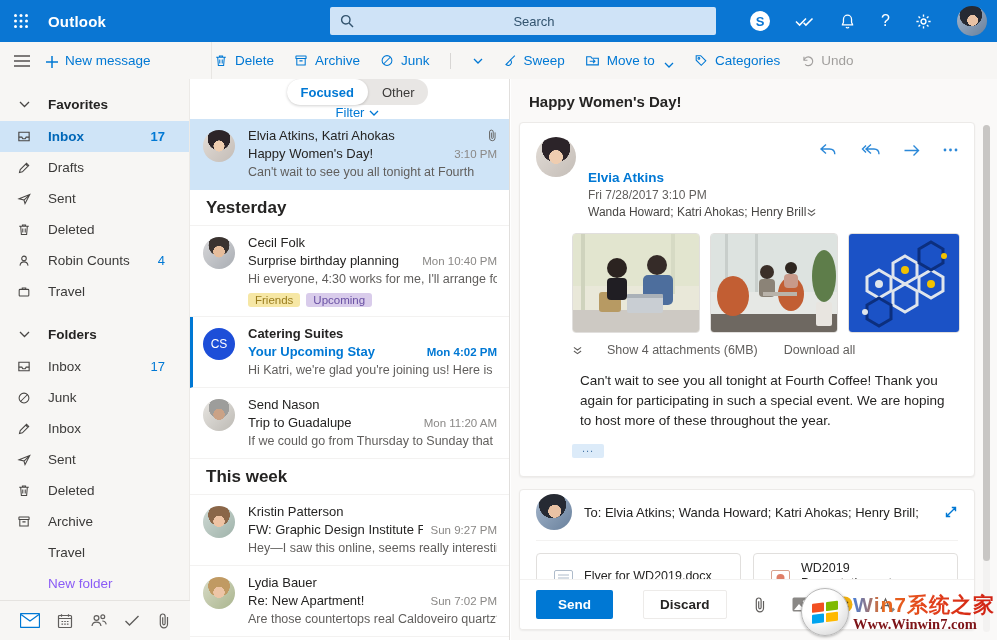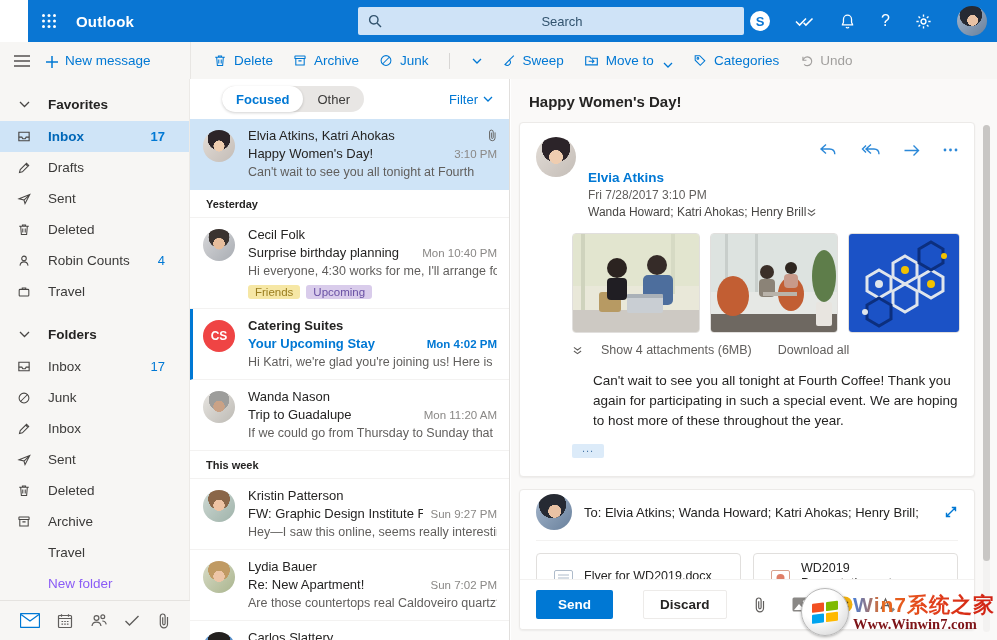--- a/index.html
+++ b/index.html
@@ -2,47 +2,47 @@
 <html><head>
 <meta charset="utf-8">
 <style>
   * { box-sizing: border-box; margin: 0; padding: 0; }
   html,body { width: 997px; height: 640px; overflow: hidden; }
   body { font-family: "Liberation Sans", sans-serif; background: #fff; position: relative; font-size: 13px; color:#252423; }
   svg { display:block; }
   .ic { display:inline-flex; align-items:center; justify-content:center; flex:none; }
 
   
-  .topbar { position:absolute; top:0; left:0; right:0; height:42px; background:#0a76d3; display:flex; align-items:center; z-index:5;margin-left:28px; }
+  .topbar { position:absolute; top:0; left:0; right:0; height:42px; background:#0a76d3; display:flex; align-items:center; z-index:5; }
   .waffle { width:42px; height:42px; display:flex; align-items:center; justify-content:center; cursor:pointer; }
   .app-title { color:#fff; font-size:15px; font-weight:700; margin-left:6px; letter-spacing:.2px; }
   .search { position:absolute; left:330px; top:7px; width:386px; height:28px; background:#cfe3f7; border-radius:2px; display:flex; align-items:center; padding:0 10px; gap:8px; }
   .search input { border:none; background:transparent; outline:none; font-family:"Liberation Sans",sans-serif; font-size:13px; color:#32536e; width:100%;text-align:center; }
   .search input::placeholder { color:#32536e; opacity:1; }
   .top-icons { position:absolute; right:10px; top:0; height:42px; display:flex; align-items:center; gap:25px; }
   .skype { width:20px; height:20px; border-radius:50%; background:#fff; color:#0a76d3; font-weight:700; font-size:13px; display:flex; align-items:center; justify-content:center; }
   .help-q { color:#fff; font-size:16px; font-weight:400; }
   .avatar { border-radius:50%; flex:none; }
   .av30 { width:30px; height:30px; }
   .av32 { width:32px; height:32px; }
   .av36 { width:36px; height:36px; }
   .av40 { width:40px; height:40px; }
   .av-user  { background: radial-gradient(circle at 52% 48%, #e9c2a4 0 24%, transparent 25%), radial-gradient(circle at 46% 30%, #262a33 0 42%, transparent 43%), linear-gradient(135deg,#a7b8cd,#68809c); }
   .av-elvia { background: radial-gradient(circle at 50% 50%, #efcdb0 0 24%, transparent 25%), radial-gradient(circle at 50% 28%, #2c2429 0 40%, transparent 41%), linear-gradient(135deg,#e3ddd7,#c4bdb7); }
   .av-cecil { background: radial-gradient(circle at 50% 46%, #e6bd9c 0 24%, transparent 25%), radial-gradient(circle at 50% 26%, #3a3330 0 36%, transparent 37%), linear-gradient(135deg,#d8d8da,#a9adb3); }
   .av-erik  { background: radial-gradient(circle at 50% 48%, #caa286 0 24%, transparent 25%), radial-gradient(circle at 50% 28%, #9d9d9b 0 36%, transparent 37%), linear-gradient(135deg,#e8e6e2,#bdbab4); }
   .av-kristin{ background: radial-gradient(circle at 50% 48%, #eec3a4 0 24%, transparent 25%), radial-gradient(circle at 50% 28%, #8a6648 0 38%, transparent 39%), linear-gradient(135deg,#cfd9d4,#9fb3aa); }
   .av-lydia { background: radial-gradient(circle at 50% 48%, #edc5a6 0 24%, transparent 25%), radial-gradient(circle at 50% 28%, #c09a63 0 38%, transparent 39%), linear-gradient(135deg,#d9dcc8,#aab58e); }
   .av-carlos{ background: radial-gradient(circle at 50% 48%, #d8a983 0 24%, transparent 25%), radial-gradient(circle at 50% 26%, #23201e 0 38%, transparent 39%), linear-gradient(135deg,#6fa3d8,#3d78b8); }
-  .av-cs { background:#ef4444; color:#fff; font-size:12px; font-weight:700; display:flex; align-items:center; justify-content:center; }
+  .av-cs { background:#1d4ed8; color:#fff; font-size:12px; font-weight:400; display:flex; align-items:center; justify-content:center; }
 
   
   .cmdbar { position:absolute; top:42px; left:0; right:0; height:37px; background:#f7f6f4; display:flex; align-items:center; z-index:4; }
   .cmd-left { width:190px; flex:none; display:flex; align-items:center; gap:16px; padding-left:14px; }
-  .cmd-actions { display:flex; align-items:center; gap:20px; padding-left:22px; border-left:1px solid #e8e6e3; height:100%; }
+  .cmd-actions { display:flex; align-items:center; gap:20px; padding-left:2px; border-left:1px solid #e8e6e3; height:100%;margin-left:21px; }
   .cmd-btn { display:flex; align-items:flex-end; gap:7px; color:#0078d4; font-size:13.5px; cursor:pointer; }
   .cmd-btn.disabled { color:#a19f9d; }
   .vdiv { width:1px; height:16px; background:#d8d6d4; }
   .chev { margin-left:2px; }
 
   
   .sidebar { position:absolute; top:79px; left:0; width:190px; bottom:0; background:#f7f6f4; border-right:1px solid #eceae7; padding-top:8px; }
   .sb-header { height:34px; display:flex; align-items:center; gap:0; cursor:pointer; }
   .sb-header .chev-zone { width:48px; display:flex; justify-content:center; }
   .sb-header .sb-title { font-size:13.5px; font-weight:700; color:#252423; }
@@ -53,62 +53,62 @@
   .sb-item.sel { background:#cfe4f7; }
   .sb-item.sel .sb-label { color:#0067b8; font-weight:700; }
   .sb-item.sel .sb-count { font-weight:700; }
   .sb-item.newfolder .sb-label { color:#8b5cf6; }
   .sb-gap { height:10px; }
   .module-bar { position:absolute; bottom:0; left:0; width:190px; height:40px; border-top:1px solid #e5e3e0; display:flex; align-items:center; justify-content:space-between; padding:0 20px; background:#f7f6f4; }
   .module-bar .ic { cursor:pointer; }
 
   
   .list { position:absolute; top:79px; left:190px; width:320px; bottom:0; background:#fff; border-right:1px solid #e1dfdd; overflow:hidden; }
-  .list-head { height:40px; display:flex; align-items:center; justify-content:space-between; padding:0 16px 0 32px; }
+  .list-head { height:40px; display:flex; align-items:center; justify-content:space-between; padding:0 16px 0 32px;flex-direction:column; }
   .pill { display:flex; background:#e8e6e4; border-radius:14px; height:26px; align-items:center; }
   .pill-seg { padding:0 14px; height:26px; display:flex; align-items:center; font-size:13px; color:#3b3a39; cursor:pointer; border-radius:14px; }
   .pill-seg.on { background:#fff; color:#0078d4; font-weight:700; box-shadow:0 1px 3px rgba(0,0,0,.18); }
   .filter { display:flex; align-items:center; gap:5px; color:#0078d4; font-size:13px; cursor:pointer; }
   .msg { position:relative; padding:9px 12px 9px 58px; border-bottom:1px solid #f3f2f1; cursor:pointer; background:#fff; }
   .msg .avatar { position:absolute; left:13px; top:11px; }
   .msg.sel { background:#cfe4f7; border-bottom-color:#cfe4f7; }
   .m-sender { font-size:13px; color:#252423; line-height:16px; margin-bottom:2px; white-space:nowrap; overflow:hidden; }
   .m-row { display:flex; justify-content:space-between; align-items:baseline; line-height:16px; margin-bottom:2px; }
   .m-subject { font-size:13px; color:#252423; white-space:nowrap; overflow:hidden; }
   .m-time { font-size:11.5px; color:#8a8886; white-space:nowrap; margin-left:8px; }
   .m-preview { font-size:12.5px; color:#605e5c; line-height:16px; white-space:nowrap; overflow:hidden; }
   .msg .clip { position:absolute; right:12px; top:10px; color:#605e5c; }
   .msg.unread { border-left:3px solid #0078d4; padding-left:55px; }
   .msg.unread .avatar { left:10px; }
   .msg.unread .m-sender { font-weight:700; }
   .msg.unread .m-subject { color:#0078d4; font-weight:700; }
   .msg.unread .m-time { color:#0078d4; font-weight:700; }
-  .group { padding:8px 12px 7px 16px; font-size:11px; font-weight:700; color:#252423; border-bottom:1px solid #f3f2f1; background:#fff; }
+  .group { padding:8px 12px 7px 16px; font-size:17px; font-weight:700; color:#252423; border-bottom:1px solid #f3f2f1; background:#fff; }
   .tags { display:flex; gap:6px; margin-top:6px; }
   .tag { font-size:11.5px; padding:1px 7px; border-radius:3px; }
   .tag-friends { background:#f6e7a5; color:#9a7d1e; }
   .tag-catering { background:#d9cceb; color:#6950a4; }
 
   
   .reading { position:absolute; top:79px; left:511px; right:0; bottom:0; background:#faf9f8; padding:10px 22px 0 8px; display:flex; flex-direction:column; }
   .r-title { font-size:15px; font-weight:700; color:#252423; margin:4px 0 12px 10px; }
   .card { background:#fff; border:1px solid #eceae8; border-radius:4px; box-shadow:0 1px 2px rgba(0,0,0,.06); }
   .card1 { padding:14px 16px 16px; flex:none; }
   .c1-head { display:flex; align-items:flex-start; }
   .c1-info { margin-left:12px; min-width:0; }
   .r-sender { color:#0078d4; font-weight:700; font-size:13.5px; line-height:17px;margin-top:32px; }
   .r-date { font-size:12px; color:#605e5c; margin-top:2px; }
   .r-rcpt { font-size:12px; color:#484644; margin-top:3px; display:flex; align-items:center; gap:0; }
   .c1-actions { margin-left:auto; display:flex; align-items:center; gap:23px; padding-top:6px; }
   .c1-actions .ic { cursor:pointer; }
   .imgs { display:flex; gap:10px; margin:14px 0 10px 36px; }
   .img { height:100px; border-radius:4px; border:1px solid #e1dfdd; overflow:hidden; cursor:pointer; flex:none; }
   .att-line { margin-left:36px; display:flex; align-items:center; gap:26px; color:#605e5c; font-size:12.5px; }
-  .att-line .lnk { display:flex; align-items:center; gap:18px; cursor:pointer; }
-  .r-body { margin:14px 0 0 57px; font-size:13.5px; line-height:20px; color:#252423; max-width:575px; }
+  .att-line .lnk { display:flex; align-items:center; gap:24px; cursor:pointer; }
+  .r-body { margin:14px 0 0 44px; font-size:13.5px; line-height:20px; color:#252423; max-width:575px; }
   .more-pill { margin:13px 0 2px 36px; width:32px; height:14px; background:#dcebf9; border-radius:2px; color:#4a78a8; font-size:11px; line-height:8px; text-align:center; letter-spacing:1px; cursor:pointer; }
   .card2 { margin-top:12px; margin-bottom:10px; flex:1; min-height:0; position:relative; padding:4px 16px 54px; overflow:hidden; }
   .c2-head { display:flex; align-items:center; gap:12px; padding-bottom:10px; border-bottom:1px solid #f3f2f1; }
   .to-line { font-size:13px; color:#252423; flex:1; white-space:nowrap; overflow:hidden; }
   .chips { display:flex; gap:12px; margin-top:12px; }
   .chip { flex:1; display:flex; align-items:center; gap:10px; border:1px solid #e1dfdd; border-radius:4px; padding:7px 10px; background:#fff; cursor:pointer; }
   .chip-name { font-size:12.5px; color:#252423; line-height:15px; }
   .chip-size { font-size:11px; color:#797775; margin-top:3px; }
   .draft { margin-top:16px; font-size:13.5px; color:#252423; }
   .c2-toolbar { position:absolute; left:0; right:0; bottom:0; background:#fff; border-top:1px solid #f3f2f1; padding:10px 16px; display:flex; align-items:center; gap:26px; }
@@ -493,21 +493,21 @@
     <div class="m-sender">Catering Suites</div>
     <div class="m-row">
       <span class="m-subject">Your Upcoming Stay</span>
       <span class="m-time">Mon 4:02 PM</span>
     </div>
     <div class="m-preview">Hi Katri, we're glad you're joining us! Here is</div>
   </div>
 
   <div class="msg">
     <span class="avatar av32 av-erik"></span>
-    <div class="m-sender">Wanda Nason</div>
+    <div class="m-sender">Send Nason</div>
     <div class="m-row">
       <span class="m-subject">Trip to Guadalupe</span>
       <span class="m-time">Mon 11:20 AM</span>
     </div>
     <div class="m-preview">If we could go from Thursday to Sunday that</div>
   </div>
 
   <div class="group">This week</div>
 
   <div class="msg">

